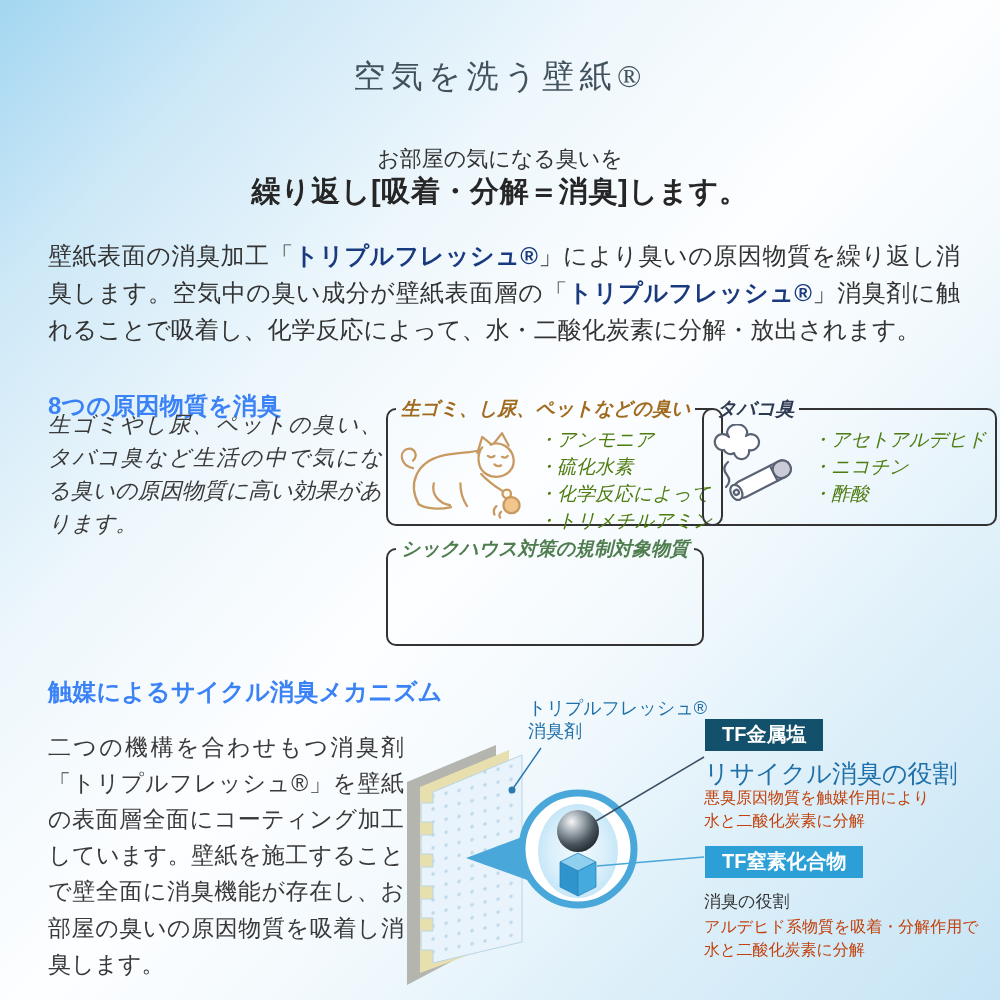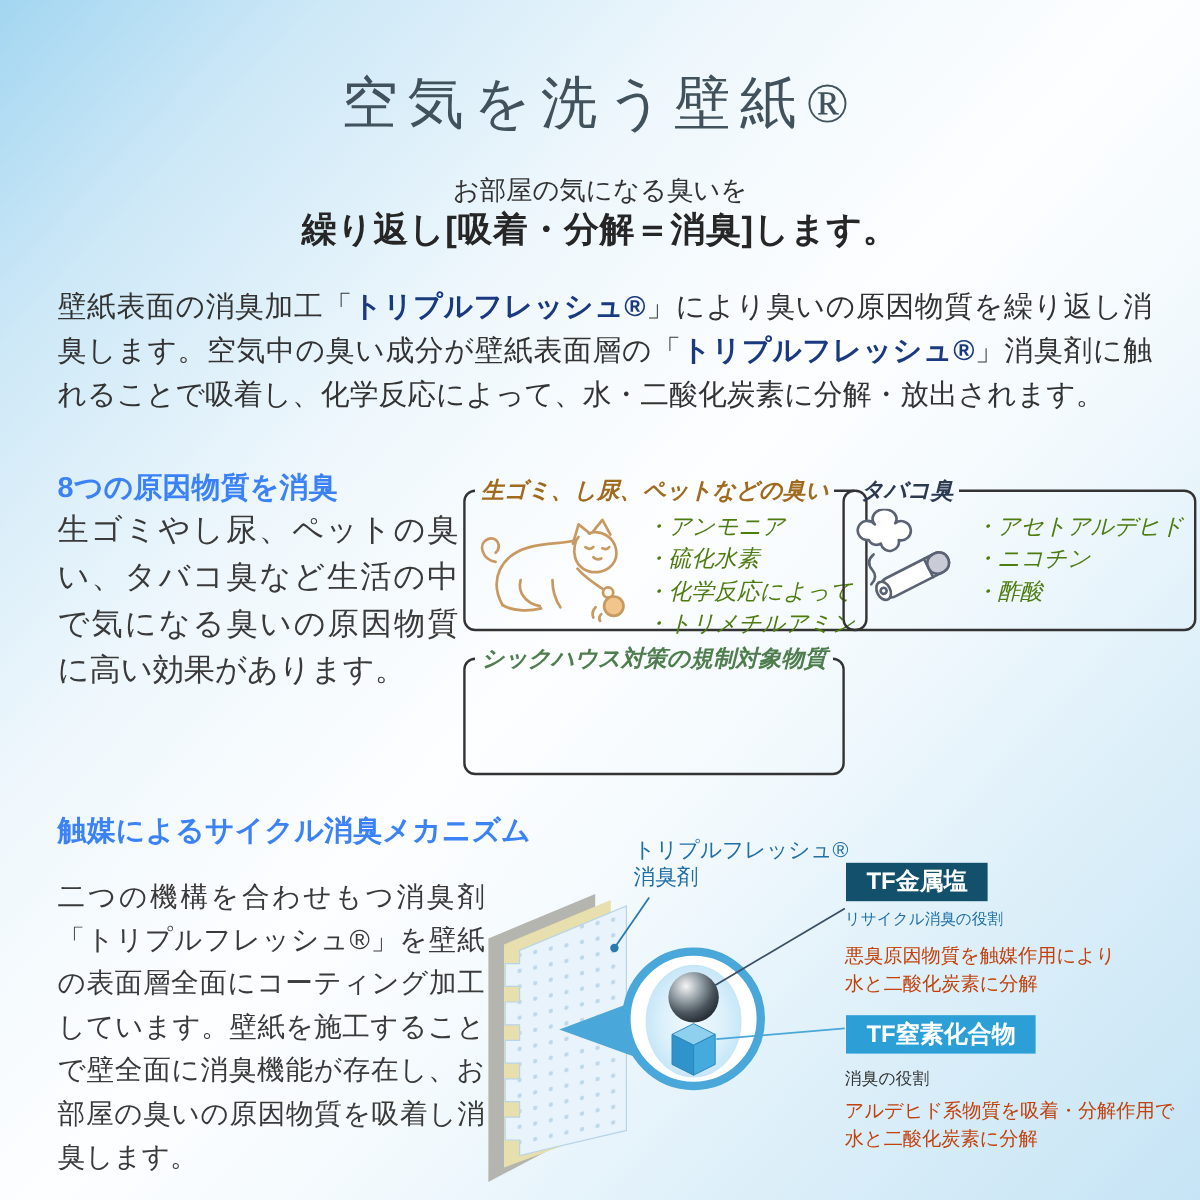--- a/index.html
+++ b/index.html
@@ -14,21 +14,21 @@
       #a3d6f1 0%, #cde8f7 14%, #eef7fc 32%,
       #fdfeff 50%, #f2f9fd 64%, #dcefF9 80%, #c6e4f5 100%);
   }
   .abs{ position:absolute; }
 
   
   .page-title{
     top:55px; left:0; width:1000px;
     text-align:center;
     font-family:"Liberation Serif","DejaVu Serif",serif;
-    font-size:47px; letter-spacing:0.17em;
+    font-size:32px; letter-spacing:0.17em;
     color:#41525d; font-weight:400;
   }
   .subtitle1{
     top:144px; left:0; width:1000px; text-align:center;
     font-size:22px; color:#333;
   }
   .subtitle2{
     top:172px; left:0; width:1000px; text-align:center;
     font-size:29px; font-weight:bold; color:#262626; letter-spacing:0.02em;
   }
@@ -42,22 +42,22 @@
   .brand{ color:#1a3a80; font-weight:bold; }
 
   
   .sec-heading{
     font-size:24px; font-weight:bold; color:#3b82f6; letter-spacing:0.01em;
   }
   .odor-heading{ top:390px; left:48px; }
   .mech-heading{ top:676px; left:48px; }
 
   .odor-body{
-    top:422px; left:48px; width:334px;
-    font-size:26px; line-height:1.5; color:#3a3a3a; text-align:justify;
+    top:408px; left:48px; width:334px;
+    font-size:22px; line-height:1.5; color:#3a3a3a; text-align:justify;font-style:italic;
   }
   .mech-body{
     top:729px; left:48px; width:356px;
     font-size:23px; line-height:1.57; color:#3a3a3a; text-align:justify;
   }
 
   
   fieldset.box{
     position:absolute;
     border:2px solid; border-radius:10px;
@@ -84,27 +84,27 @@
     left:528px; top:697px; font-size:18px; line-height:1.3;
     color:#1f6fa8; white-space:nowrap;
   }
   .badge{
     color:#fff; font-size:20px; font-weight:bold;
     padding:2px 17px 3px 17px; white-space:nowrap;
   }
   .badge-metal{ left:705px; top:719px; background:#12506b; }
   .badge-nitrogen{ left:705px; top:846px; background:#2b9fd6; }
   .recycle-title{
-    left:704px; top:757px; font-size:13px; color:#1f6fa8; white-space:nowrap;
+    left:704px; top:757px; font-size:25px; color:#1f6fa8; white-space:nowrap;
   }
   .small-desc{
     font-size:16px; line-height:1.45; color:#c2410c; white-space:nowrap;
   }
   .recycle-desc{ left:704px; top:786px; }
-  .deodor-role{ left:704px; top:890px; font-size:14px; color:#333; }
+  .deodor-role{ left:704px; top:890px; font-size:17px; color:#333; }
   .deodor-desc{ left:704px; top:915px; }
 
   svg{ display:block; }
 </style>
 </head>
 <body>
 
 <h1 class="abs page-title">空気を洗う壁紙®</h1>
 <div class="abs subtitle1">お部屋の気になる臭いを</div>
 <div class="abs subtitle2">繰り返し[吸着・分解＝消臭]します。</div>

